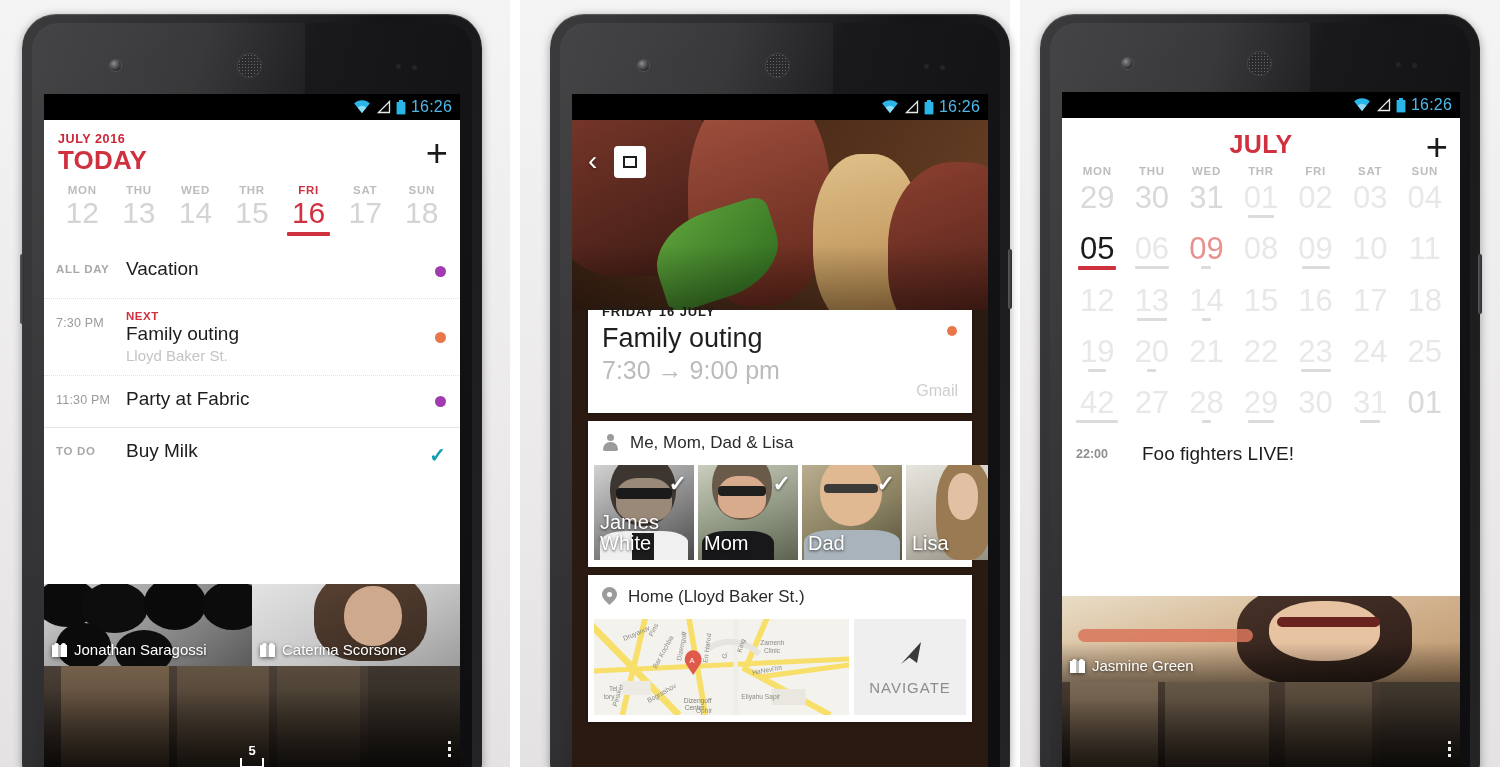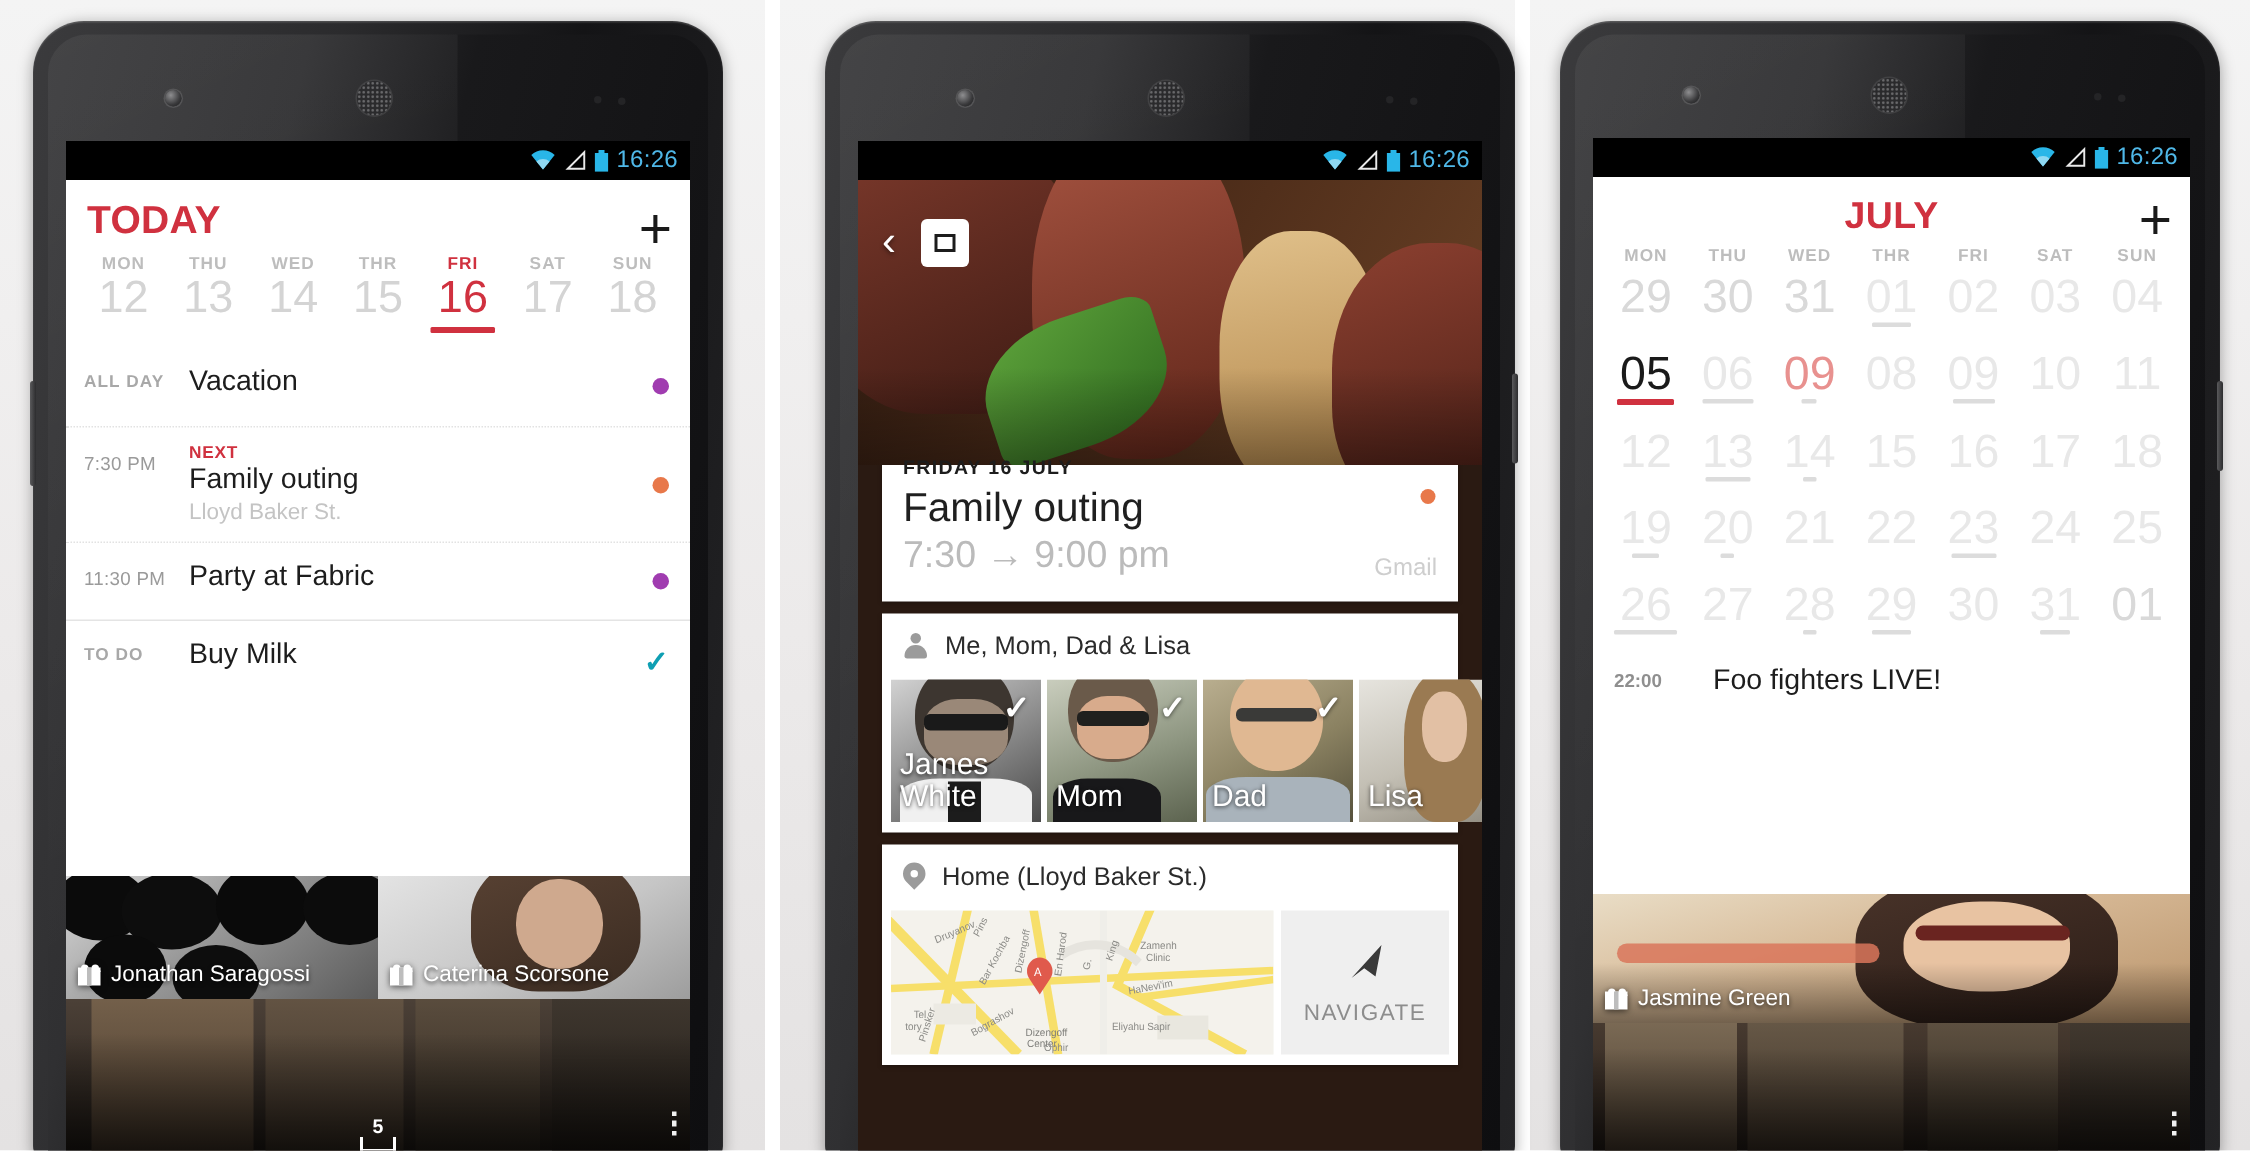--- a/index.html
+++ b/index.html
@@ -113,21 +113,21 @@
   .hero { position:relative; height:190px; overflow:hidden; }
   .hero-back { position:absolute; left:16px; top:27px; color:#fff; font-size:28px;
                font-weight:300; line-height:1; text-shadow:0 1px 3px rgba(0,0,0,.5); }
   .hero-badge { position:absolute; left:42px; top:26px; width:32px; height:32px;
                 background:#fff; border-radius:4px; display:flex;
                 align-items:center; justify-content:center; }
   .hero-badge i { width:14px; height:12px; border:2.5px solid #1c1c1c; display:block; }
 
   .card { background:#fff; margin:8px 16px 0 16px; box-shadow:0 1px 3px rgba(0,0,0,.28); }
   .card.first { margin-top:-18px; }
-  .detail-pad { padding:12px 14px 16px 14px; position:relative; }
+  .detail-pad { padding:12px 14px 28px 14px; position:relative; }
   .d-date { font-size:13px; font-weight:bold; color:#1d1d1d; letter-spacing:.9px; }
   .d-title { font-size:27px; color:#1f1f1f; font-weight:400; line-height:1.22; margin-top:3px; }
   .d-time { font-size:25px; color:#bbbbbb; font-weight:300; line-height:1.2; }
   .d-dot { position:absolute; right:15px; top:34px; width:10px; height:10px;
            border-radius:50%; background:#e8784a; }
   .d-src { position:absolute; right:14px; bottom:13px; font-size:16px; color:#cecece; }
 
   .crow { display:flex; align-items:center; gap:11px; padding:12px 14px; }
   .crow .ctxt { font-size:17px; color:#2b2b2b; }
   .person-icon { width:17px; height:18px; position:relative; flex:none; }
@@ -203,20 +203,21 @@
           <path d="M13.5 1.5 L13.5 12.5 L2.5 12.5 Z" fill="none" stroke="#e9e9e9" stroke-width="1.3"></path>
         </svg>
         <svg class="sb-icon" width="10" height="15" viewBox="0 0 10 15">
           <rect x="3" y="0" width="4" height="2" fill="#29b6e8"></rect>
           <rect x="0.6" y="2" width="8.8" height="12.4" fill="#29b6e8"></rect>
         </svg>
         <span class="sb-time">16:26</span>
       </div>
 
       <div class="cal-head">
+        <div class="cal-month">JULY 2016</div>
         <div class="cal-today">TODAY</div>
         <div class="plus-btn">+</div>
       </div>
 
       <div class="weekstrip">
         <div class="wcell">
           <div class="wdow">MON</div>
           <div class="wnum">12</div>
         </div>
         <div class="wcell">
@@ -662,21 +663,21 @@
               <div class="mnum">24</div>
               <div class="mbar" style="width:0"></div>
             </div>
           <div class="mcell cur">
               <div class="mnum">25</div>
               <div class="mbar" style="width:0"></div>
             </div>
         </div>
         <div class="mrow">
           <div class="mcell cur">
-              <div class="mnum">26</div>
+              <div class="mnum">42</div>
               <div class="mbar" style="width:42px"></div>
             </div>
           <div class="mcell cur">
               <div class="mnum">27</div>
               <div class="mbar" style="width:0"></div>
             </div>
           <div class="mcell cur">
               <div class="mnum">28</div>
               <div class="mbar" style="width:9px"></div>
             </div>

